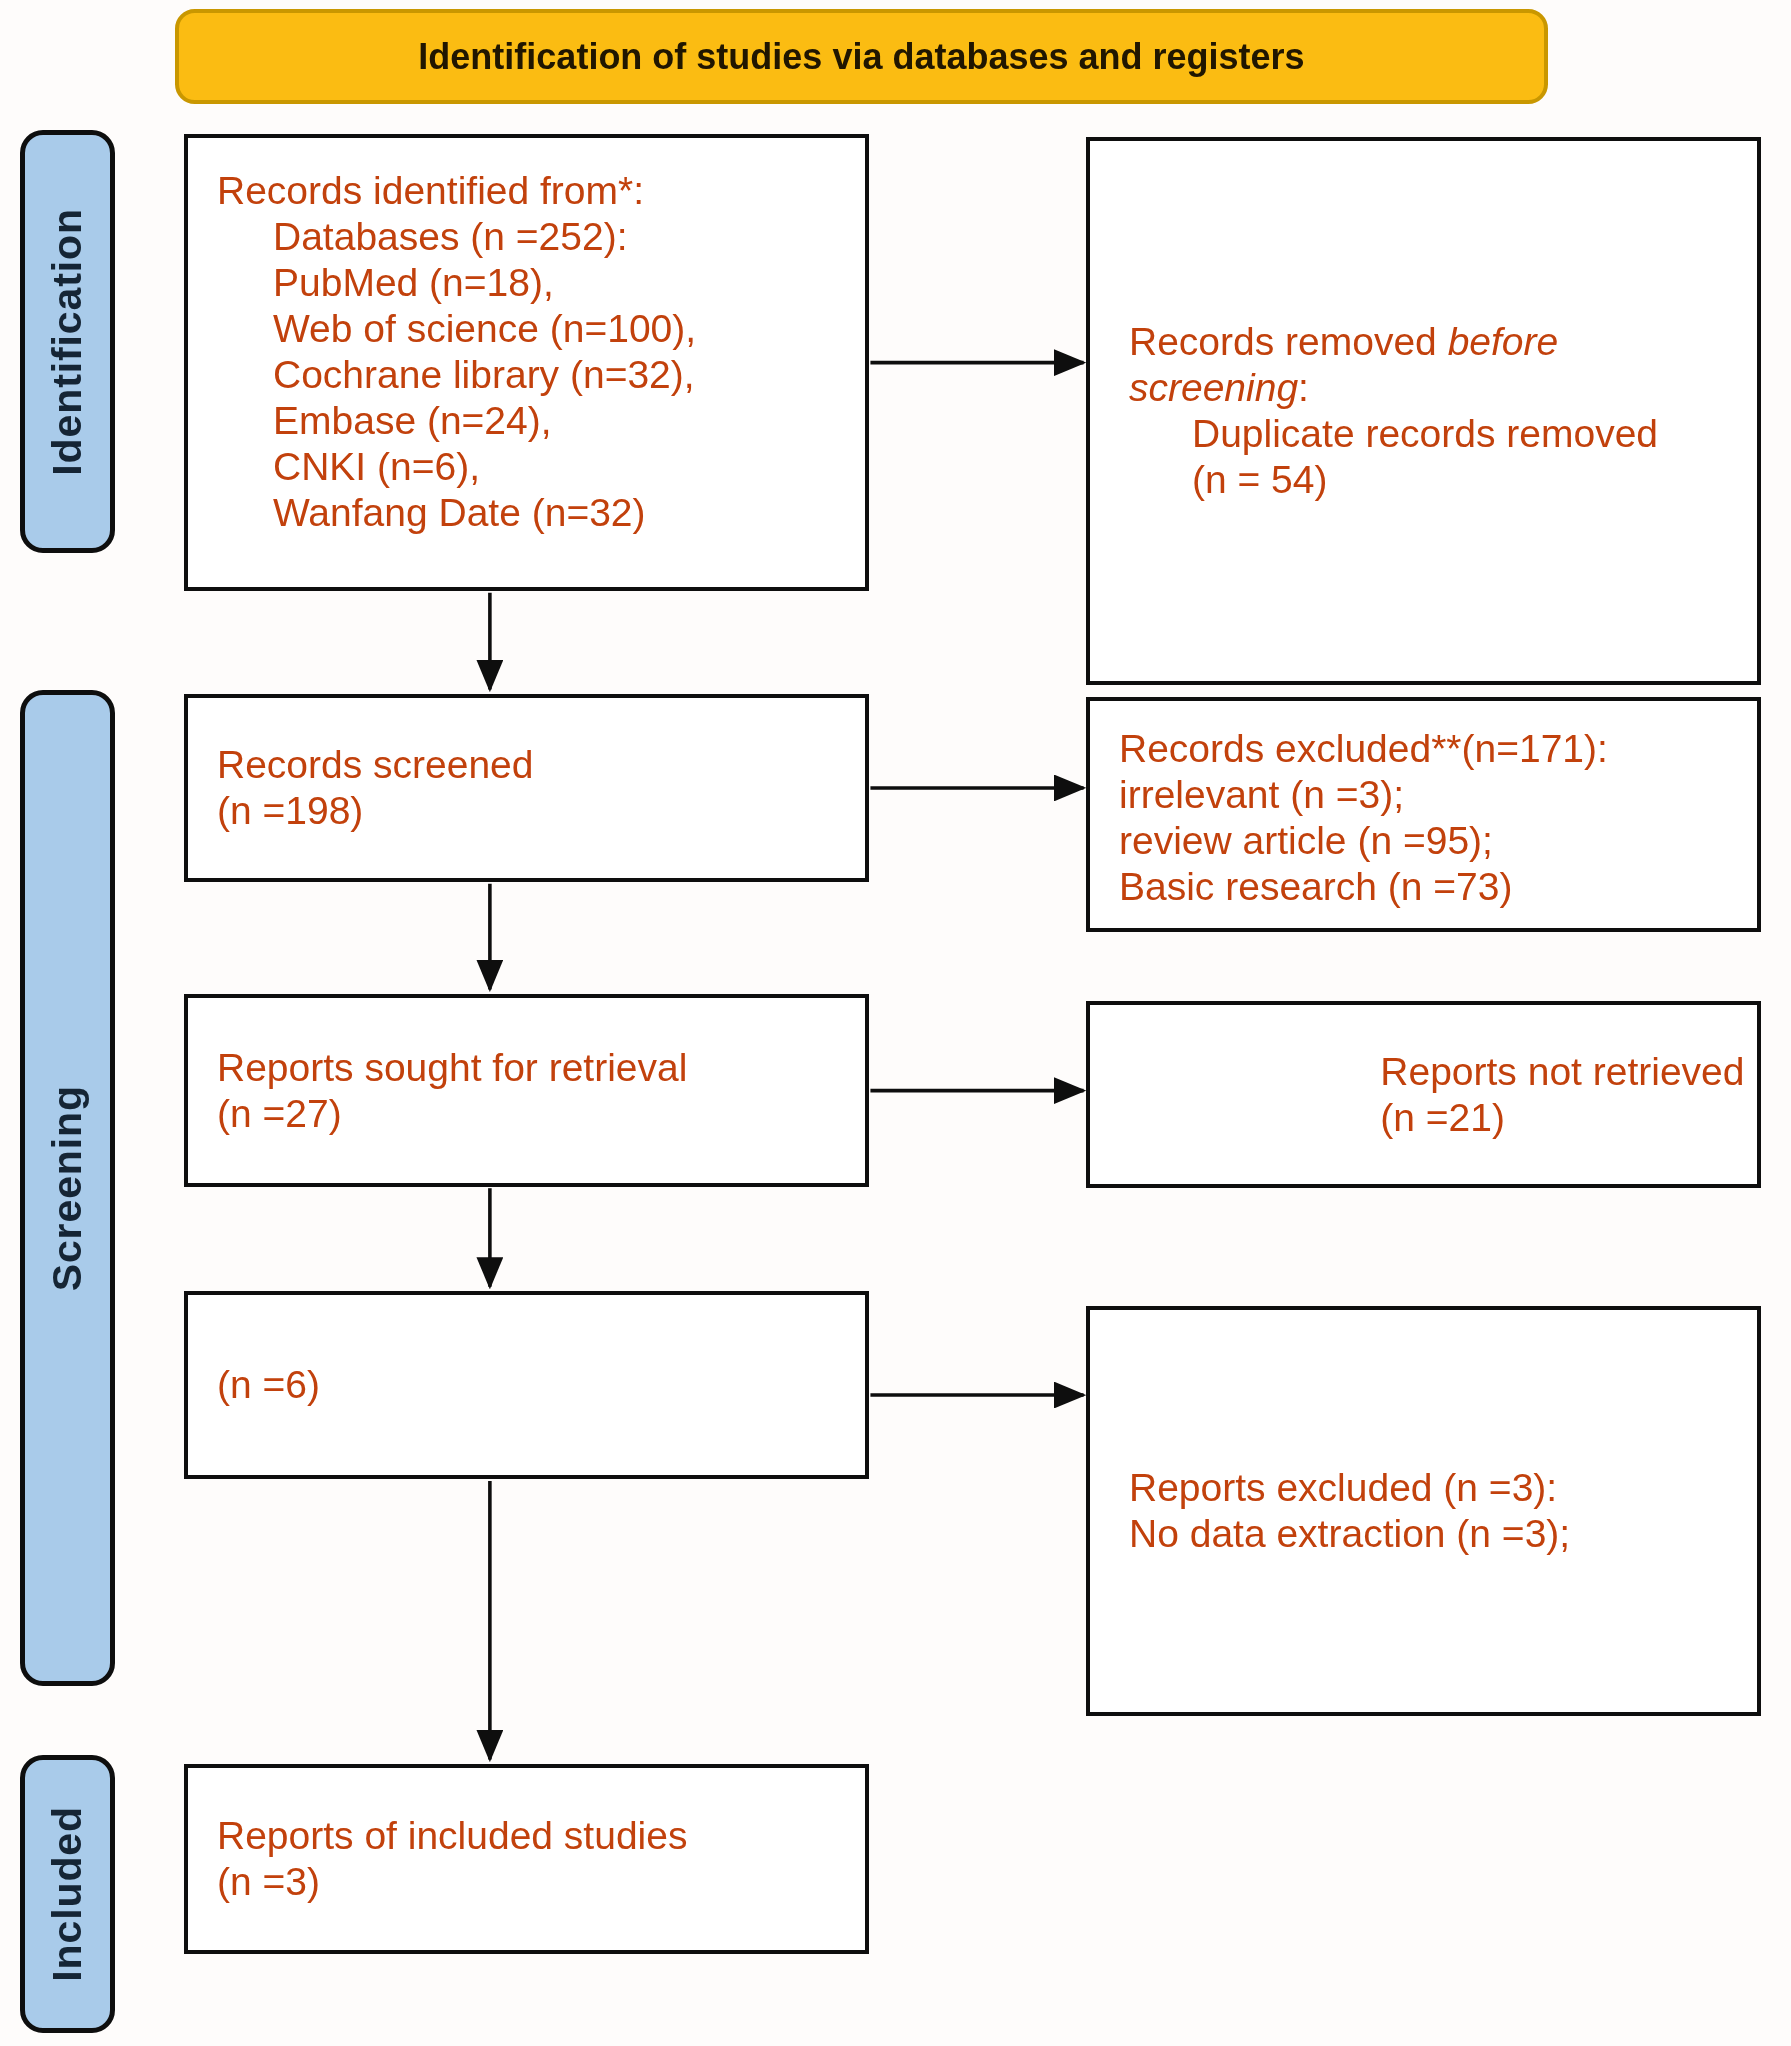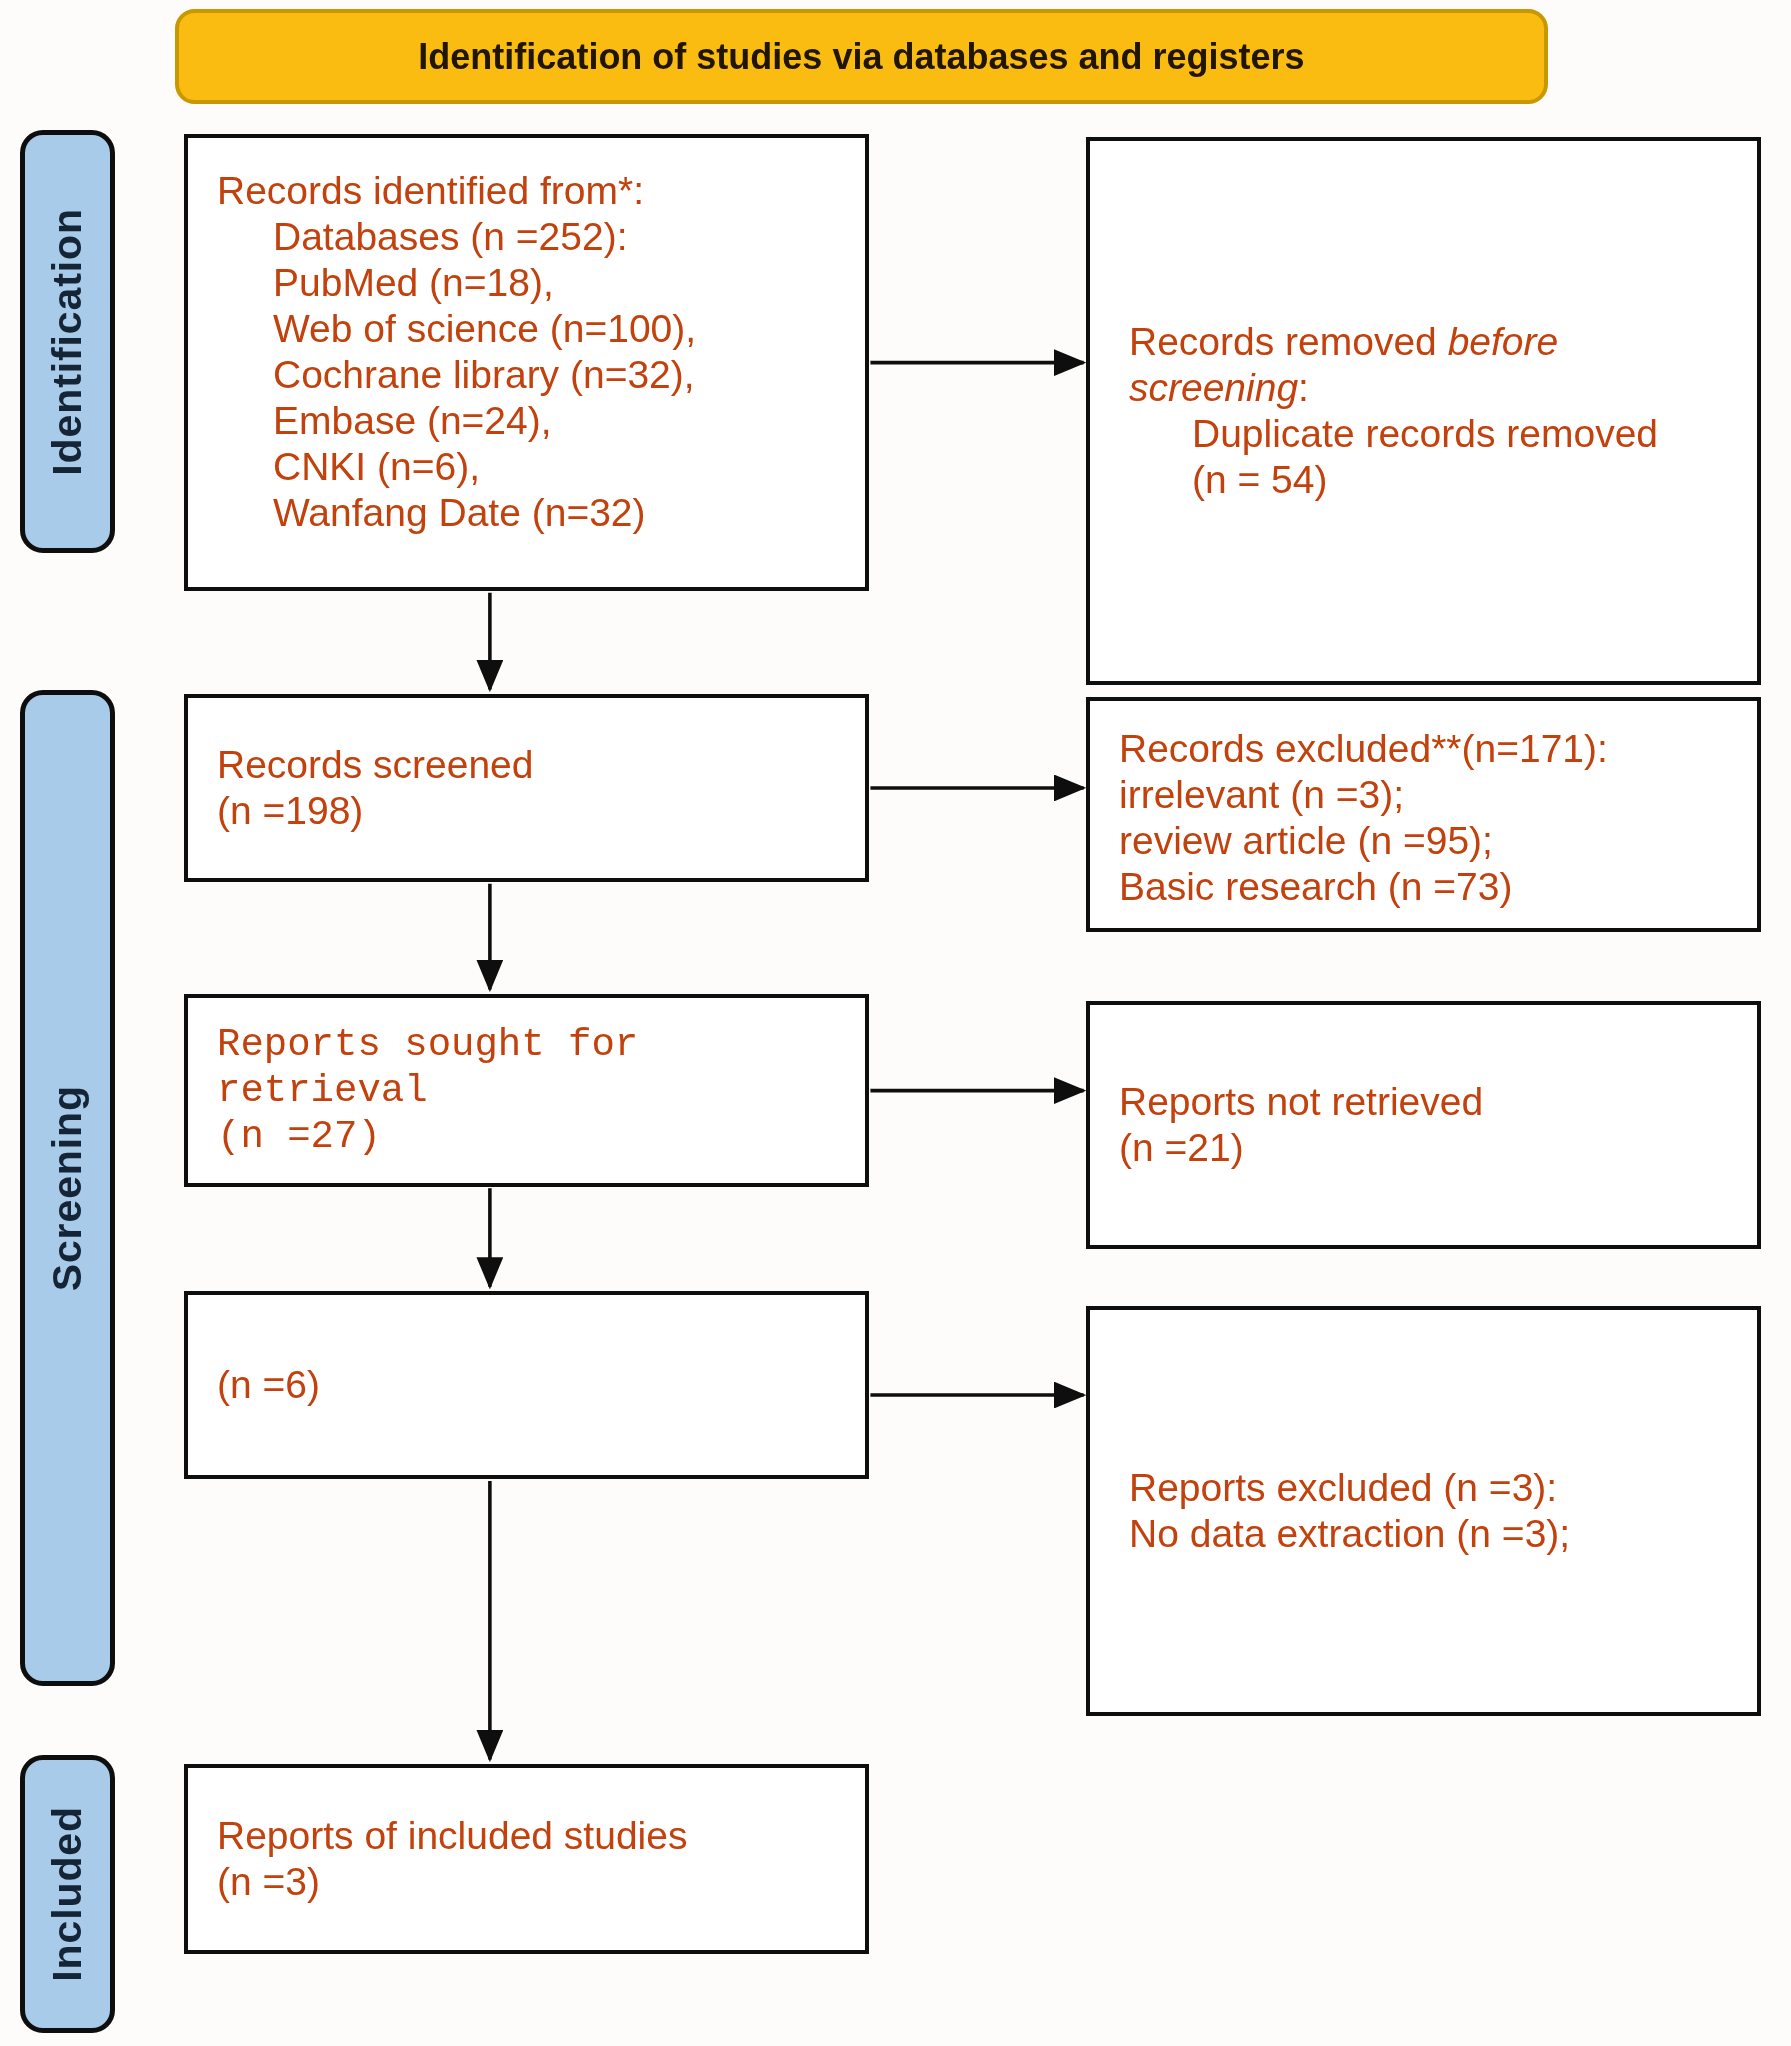--- a/index.html
+++ b/index.html
@@ -34,29 +34,29 @@
     box-sizing:border-box;font-size:39px;line-height:46px;color:#c2410c;
   }
   .col-left{left:184px;width:685px;}
   .col-right{left:1086px;width:675px;}
   .vcenter{display:flex;flex-direction:column;justify-content:center;}
   .fbox .pad{padding-left:29px;padding-right:12.5px;}
   .ind{margin-left:56px;}
   .box-identified{top:134px;height:457px;}
   .box-identified .pad{padding-top:30px;}
   .box-screened{top:694px;height:188px;}
-  .box-sought{top:994px;height:193px;font-family:Liberation Mono, monospace;}
+  .box-sought{top:994px;height:193px;}
   .box-assessed{top:1291px;height:188px;}
   .box-included{top:1764px;height:190px;}
   .box-removed{top:137px;height:548px;}
   .box-removed .pad{padding-left:39px;}
   .box-removed .ind{margin-left:63px;}
   .box-excluded-records{top:697px;height:235px;}
   .box-excluded-records .pad{padding-top:25px;}
-  .box-not-retrieved{top:1001px;height:248px;}
+  .box-not-retrieved{top:1001px;height:187px;align-items:flex-end;}
   .box-excluded-reports{top:1306px;height:410px;}
   .box-excluded-reports .pad{padding-left:39px;}
   
   #arrows{position:absolute;left:0;top:0;pointer-events:none;}
   #arrows line{stroke:#0e0e0e;stroke-width:4px;}
   em{font-style:italic;}
 </style>
 </head>
 <body>
 

